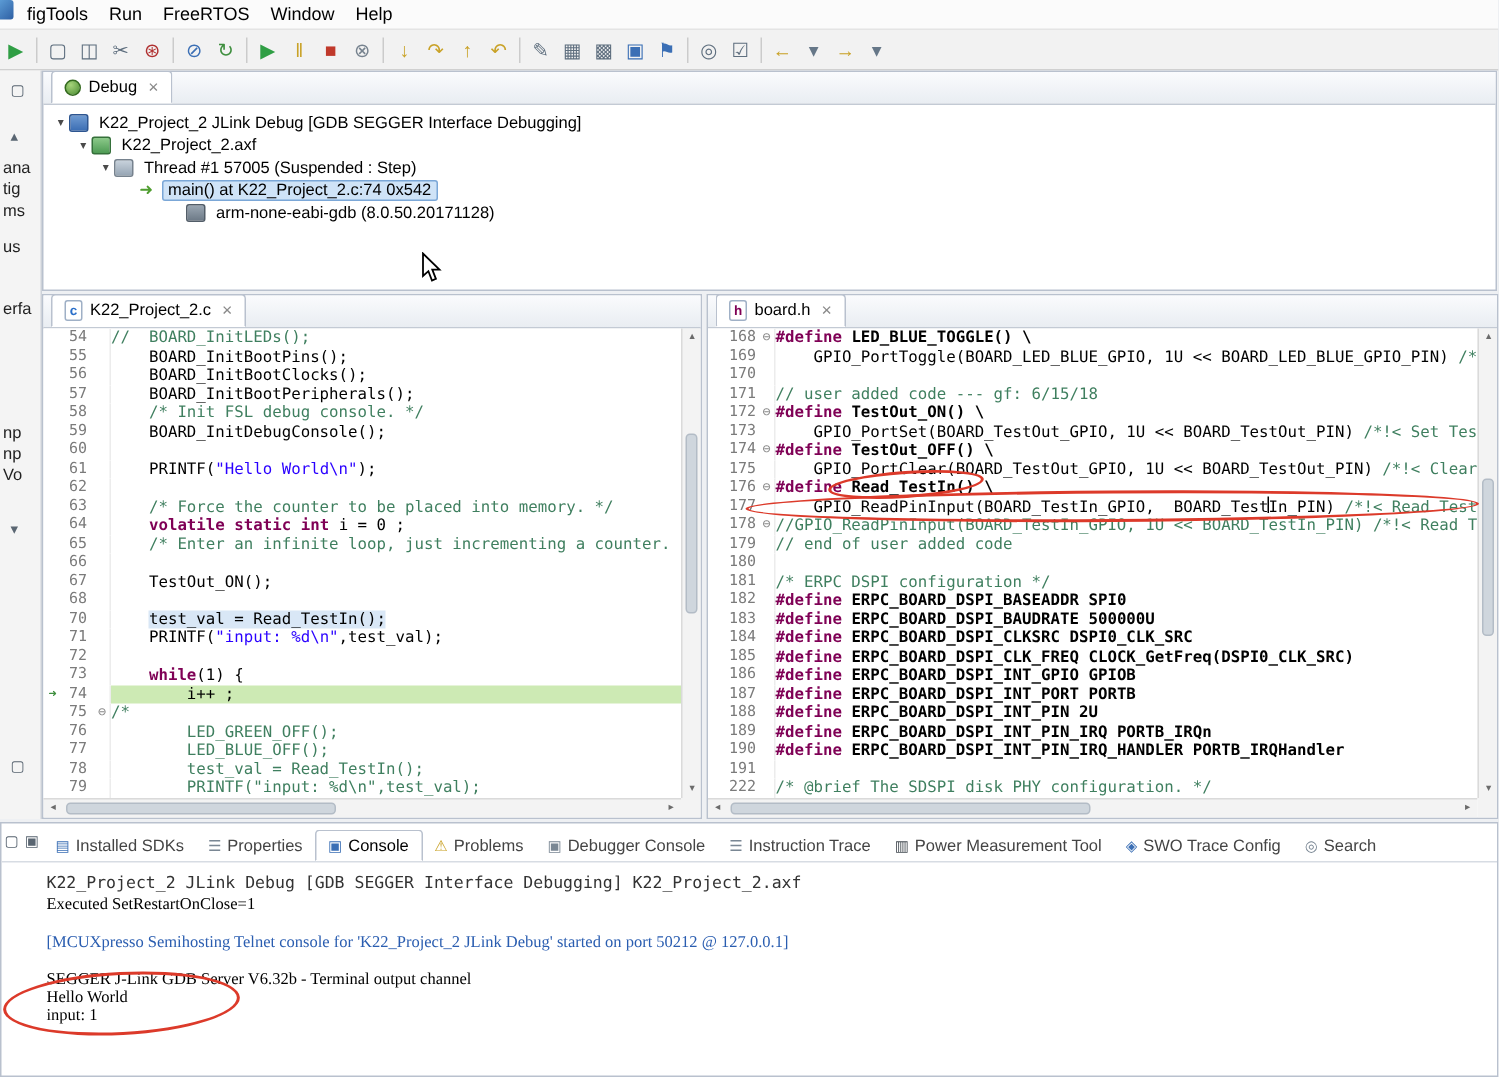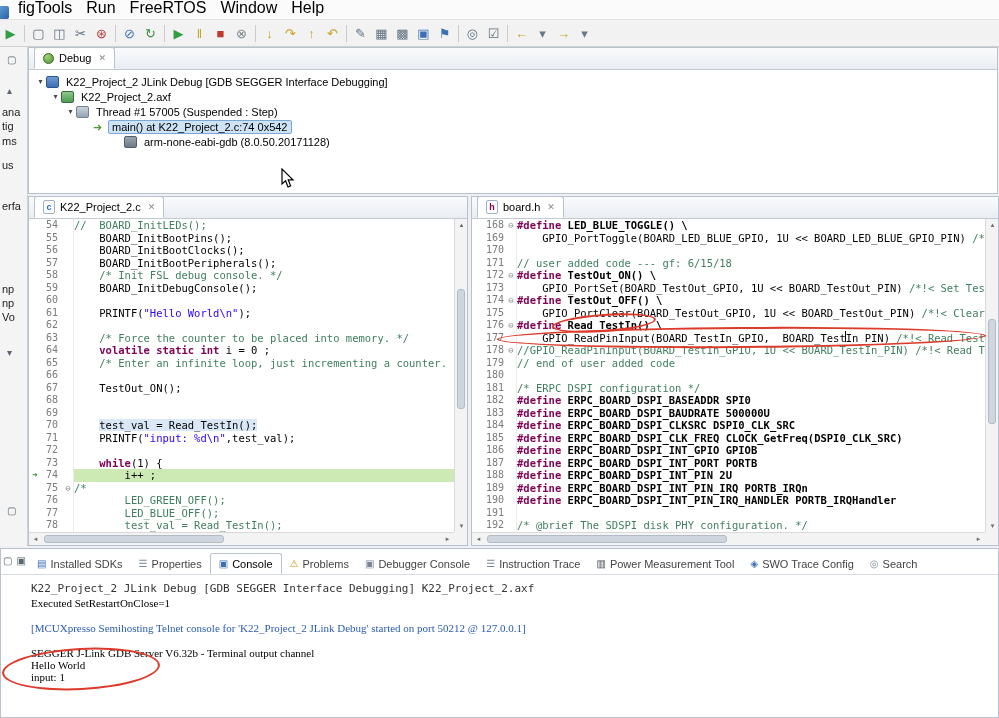--- a/index.html
+++ b/index.html
@@ -1,20 +1,20 @@
 <!DOCTYPE html>
 <html><head>
 <meta charset="utf-8">
 <style>
 *{margin:0;padding:0;box-sizing:border-box;}
 body{background:#dfe3e8;}
 .window{position:relative;width:999px;height:718px;background:#eef0f3;font-family:"Liberation Sans",sans-serif;overflow:hidden;color:#000;}
 
 
-.menubar{position:absolute;left:0;top:0;width:100%;height:20px;background:#fbfbfb;border-bottom:1px solid #e4e4e4;display:flex;align-items:flex-end;font-size:16px;}
+.menubar{position:absolute;left:0;top:0;width:100%;height:20px;background:#fbfbfb;border-bottom:1px solid #e4e4e4;display:flex;align-items:flex-start;font-size:12px;}
 .app-icon{width:9px;height:13px;background:linear-gradient(135deg,#5b9bd5,#2e5fa3);margin-right:2px;border-radius:0 2px 2px 0;}
 .menu-item{padding:2px 7px;cursor:default;}
 .toolbar{position:absolute;left:0;top:20px;width:100%;height:27px;background:#f2f2f2;border-bottom:1px solid #d0d0d0;display:flex;align-items:center;}
 .tb-icon{width:21px;text-align:center;font-size:13px;line-height:25px;cursor:default;}
 .tb-sep{width:1px;height:17px;background:#cbcbcb;margin:0 3px;}
 
 
 .left-strip{position:absolute;left:0;top:47px;width:28px;height:499px;background:#f4f4f4;border-right:1px solid #cdd2d9;}
 .strip-frag{position:absolute;left:2px;font-size:11px;color:#222;white-space:nowrap;}
 .strip-icon{position:absolute;left:7px;font-size:10px;color:#5a6672;}
@@ -328,28 +328,20 @@
         <div class="code-line">
           <span class="gutter">
             <span class="ann"></span>
             <span class="ln">68</span>
             <span class="fold"></span>
           </span>
         </div>
         <div class="code-line">
           <span class="gutter">
             <span class="ann"></span>
-            <span class="ln">69</span>
-            <span class="fold"></span>
-          </span>
-          <span class="code"></span>
-        </div>
-        <div class="code-line">
-          <span class="gutter">
-            <span class="ann"></span>
             <span class="ln">70</span>
             <span class="fold"></span>
           </span>
           <span class="code"><span class="seg-p">    </span><span class="seg-hl">test_val = Read_TestIn();</span></span>
         </div>
         <div class="code-line">
           <span class="gutter">
             <span class="ann"></span>
             <span class="ln">71</span>
             <span class="fold"></span>
@@ -631,21 +623,21 @@
           <span class="gutter">
             <span class="ann"></span>
             <span class="ln">191</span>
             <span class="fold"></span>
           </span>
           <span class="code"></span>
         </div>
         <div class="code-line">
           <span class="gutter">
             <span class="ann"></span>
-            <span class="ln">192</span>
+            <span class="ln">222</span>
             <span class="fold"></span>
           </span>
           <span class="code"><span class="seg-c">/* @brief The SDSPI disk PHY configuration. */</span></span>
         </div>
         <div class="code-line">
           <span class="gutter">
             <span class="ann"></span>
             <span class="ln">193</span>
             <span class="fold"></span>
           </span>

